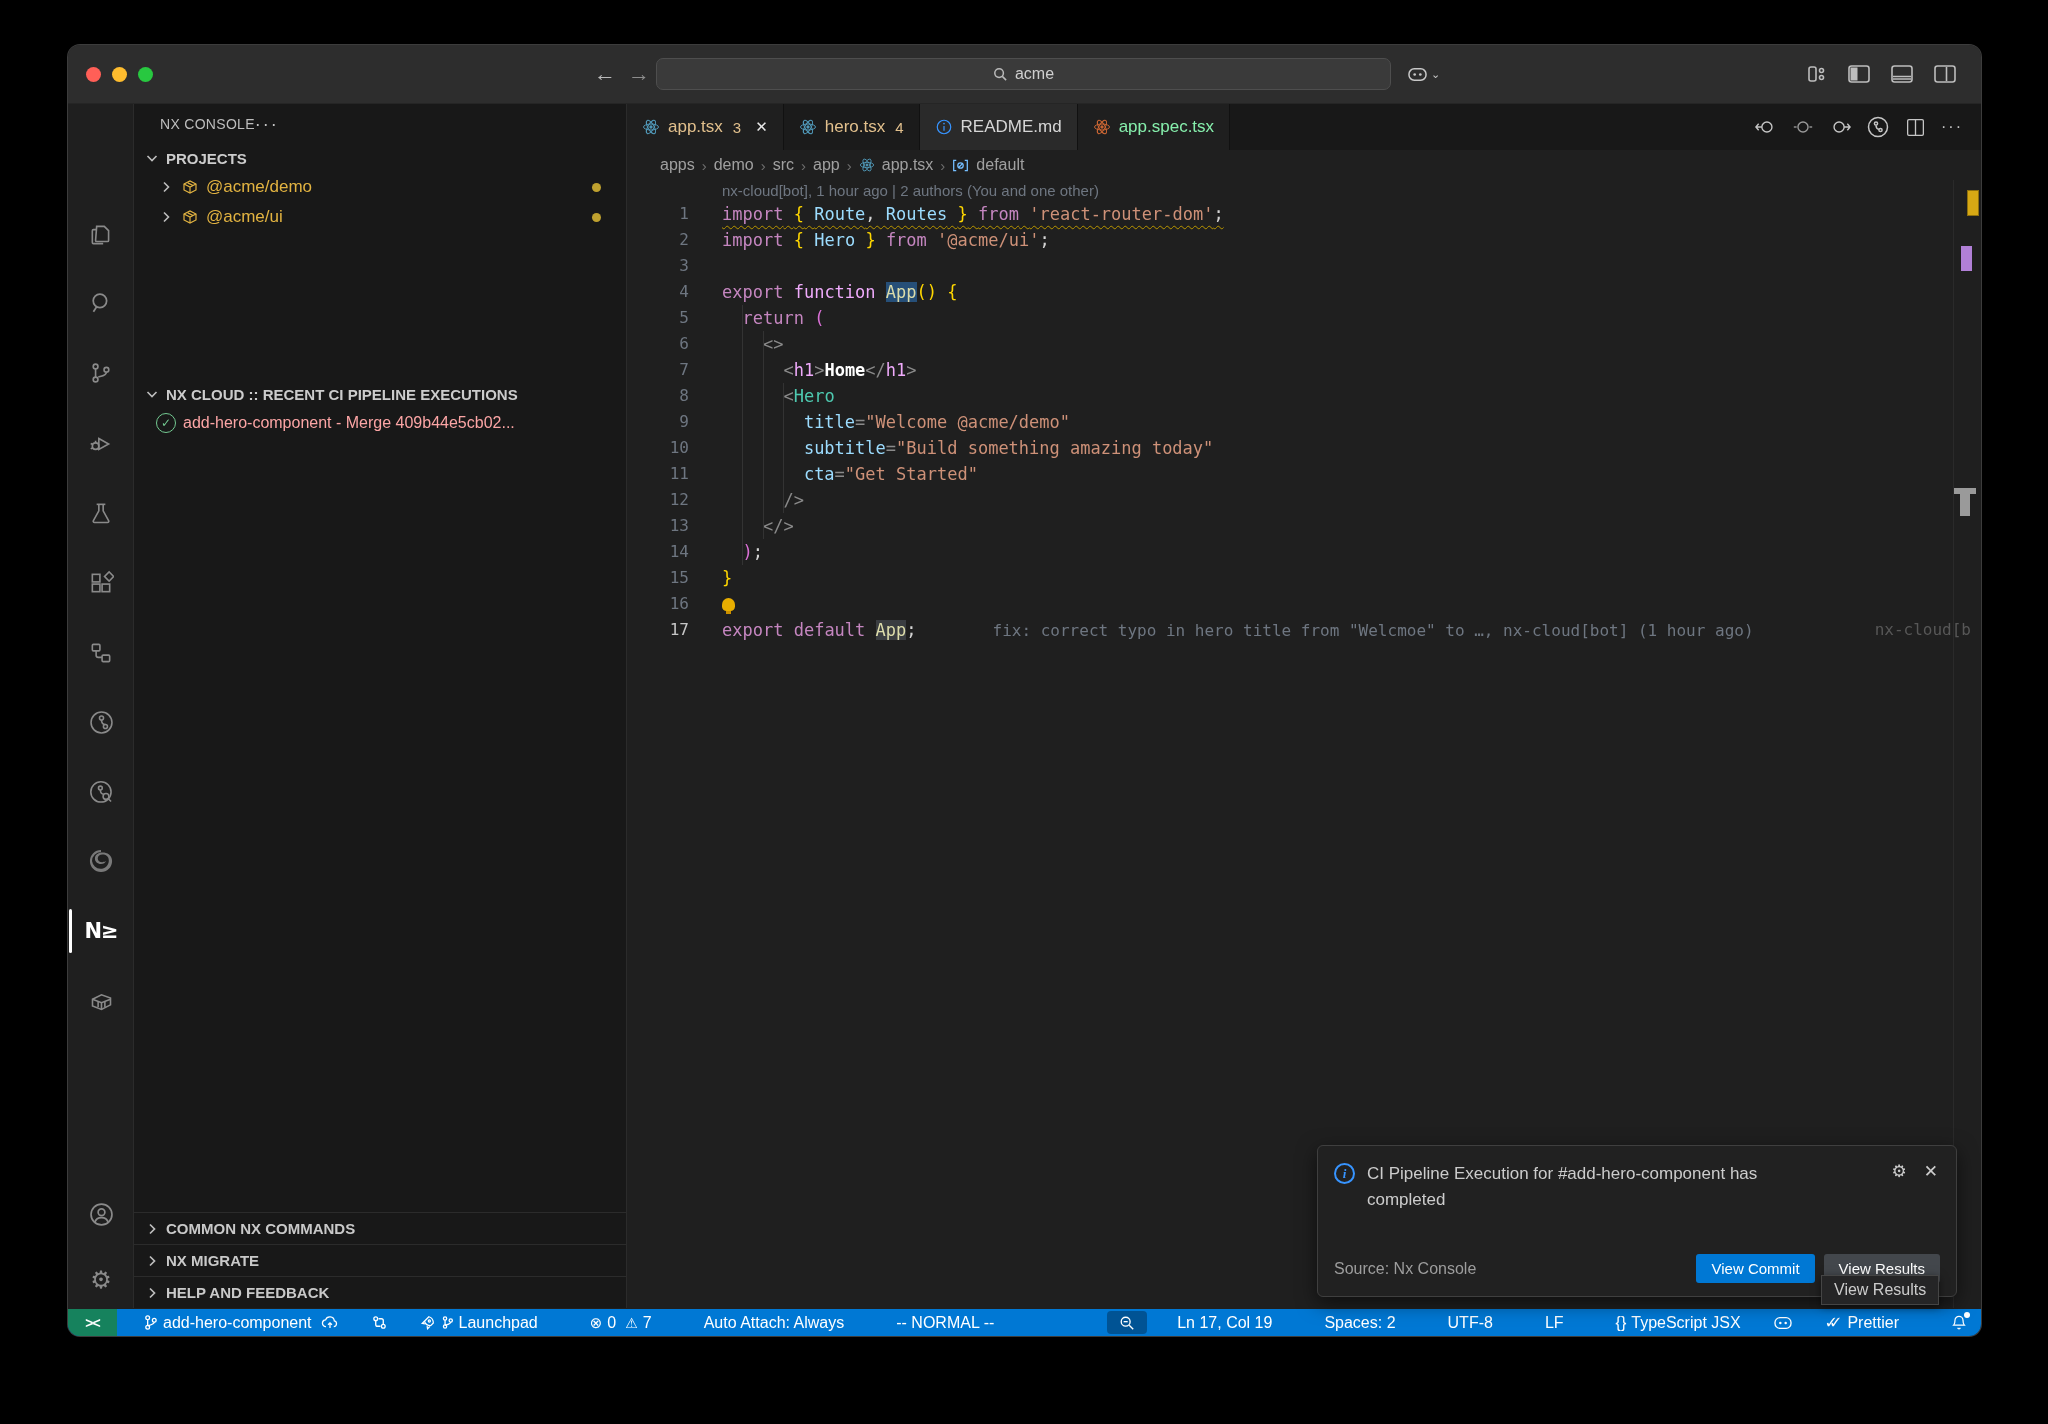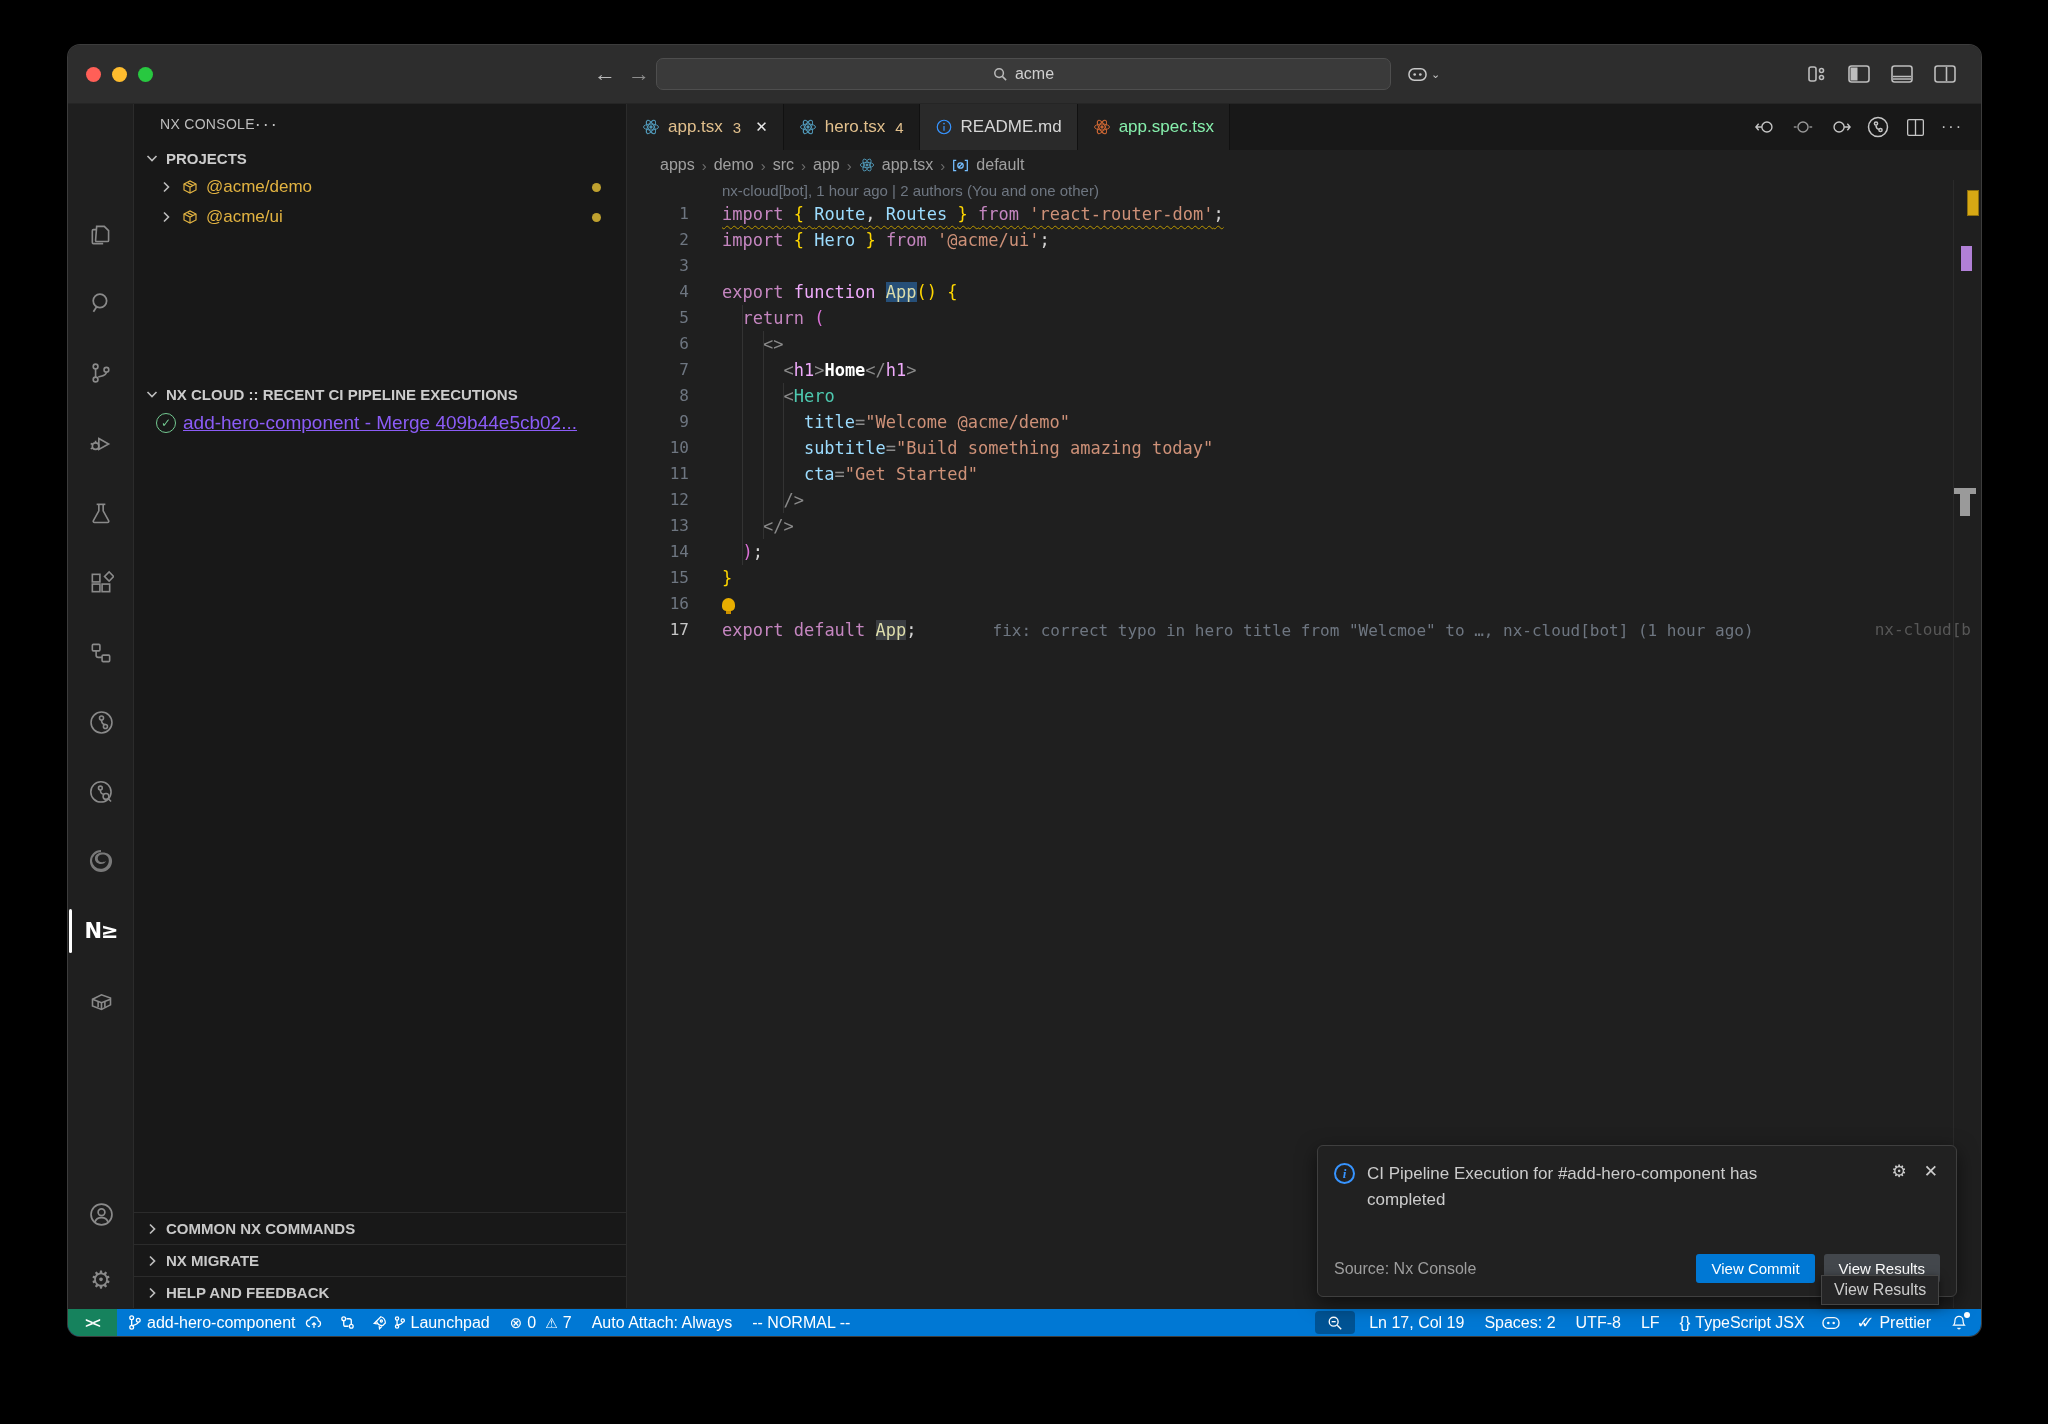--- a/index.html
+++ b/index.html
@@ -33,21 +33,21 @@
   .sidebar { width:493px; background:#181818; border-right:1px solid #2b2b2b; position:relative; flex:none; color:#cccccc; }
   .sb-header { height:40px; display:flex; align-items:center; padding:0 18px 0 26px; }
   .sb-title { font-size:14px; color:#bdbdbd; letter-spacing:.3px; }
   .more-dots { color:#c3c3c3; font-size:18px; letter-spacing:2px; }
   .sec-header { display:flex; align-items:center; gap:6px; padding-left:10px; height:28px; font-weight:700; font-size:15px; color:#cccccc; }
   .chev { width:16px; height:16px; flex:none; color:#bdbdbd; }
   .tree-row { display:flex; align-items:center; gap:7px; height:30px; padding-left:24px; position:relative; }
   .proj-label { color:#e2b341; font-size:17px; }
   .dirty-dot { position:absolute; right:25px; width:9px; height:9px; border-radius:50%; background:#bfa12f; }
   .nxcloud { position:absolute; top:276px; left:0; right:0; }
-  .cloud-item-label { color:#8b5cf6; font-size:19px;text-decoration:underline; }
+  .cloud-item-label { color:#fca5a5; font-size:16px; }
   .check-circle { width:20px; height:20px; border:1.6px solid #73c991; border-radius:50%; color:#73c991; display:flex; align-items:center; justify-content:center; font-size:12px; flex:none; }
   .sb-bottom { position:absolute; bottom:0; left:0; right:0; }
   .collapsed-row { height:32px; border-top:1px solid #2b2b2b; display:flex; align-items:center; gap:6px; padding-left:10px; font-weight:700; font-size:15px; color:#c9c9c9; }
 
   
   .editor { flex:1; display:flex; flex-direction:column; background:#1f1f1f; position:relative; min-width:0; }
   .tabbar { height:46px; background:#181818; display:flex; align-items:stretch; position:relative; flex:none; }
   .tab { display:flex; align-items:center; padding:0 15px; gap:8px; border-right:1px solid #111; font-size:17px; }
   .tab .badge { font-size:15px; margin-left:2px; }
   .tab-gold { color:#e2c08d; }
@@ -71,21 +71,21 @@
   .inline-blame { color:#6e7681; margin-left:76px; font-size:16px; }
   .bulb { display:inline-block; width:13px; height:13px; background:#e8ae00; border-radius:50% 50% 35% 35%; position:relative; top:1px; margin-right:4px; }
   .bulb:after { content:""; position:absolute; left:4px; bottom:-3px; width:5px; height:3px; background:#c98f00; }
   .guide { position:absolute; width:1px; background:#333333; }
   .ghost-blame { position:absolute; right:10px; top:437px; color:#575757; font-family:"DejaVu Sans Mono",monospace; font-size:16px; line-height:26px; }
   .ovr { position:absolute; }
   .ovr-strip { position:absolute; right:0; top:0; bottom:0; width:28px; border-left:1px solid rgba(255,255,255,0.05); }
 
   
   .statusbar { position:absolute; left:0; right:0; bottom:0; height:27px; background:#0078d4; display:flex; align-items:center; color:#fff; font-size:16px; }
-  .sb-item { display:flex; align-items:center; gap:5px; padding:0 10px; height:100%; }
+  .sb-item { display:flex; align-items:center; gap:5px; padding:0 26px; height:100%; }
   .remote { width:49px; height:100%; background:#16825d; display:flex; align-items:center; justify-content:center; font-weight:700; font-size:14px; letter-spacing:-1px; flex:none; }
   .zoom-chip { background:rgba(0,0,0,0.30); border-radius:4px; height:23px; width:40px; display:flex; align-items:center; justify-content:center; margin-right:4px; }
   .dblcheck span:last-child { margin-left:-9px; }
   .bell-wrap { position:relative; }
   .bell-dot { position:absolute; top:-2px; right:-3px; width:6px; height:6px; background:#fff; border-radius:50%; }
 
   
   .toast { position:absolute; left:1249px; top:1100px; width:640px; height:152px; background:#212121;
            border:1px solid #3f3f3f; border-radius:6px; box-shadow:0 6px 20px rgba(0,0,0,.55); z-index:40; padding:15px 18px 13px 16px; }
   .toast-row1 { display:flex; gap:12px; }

